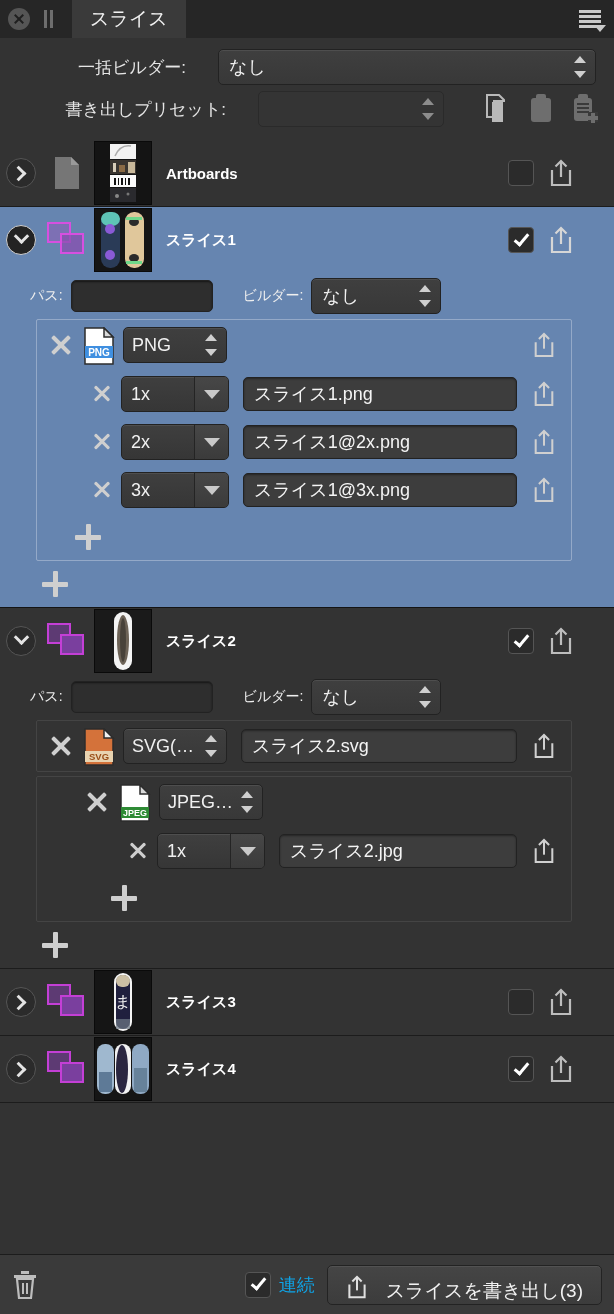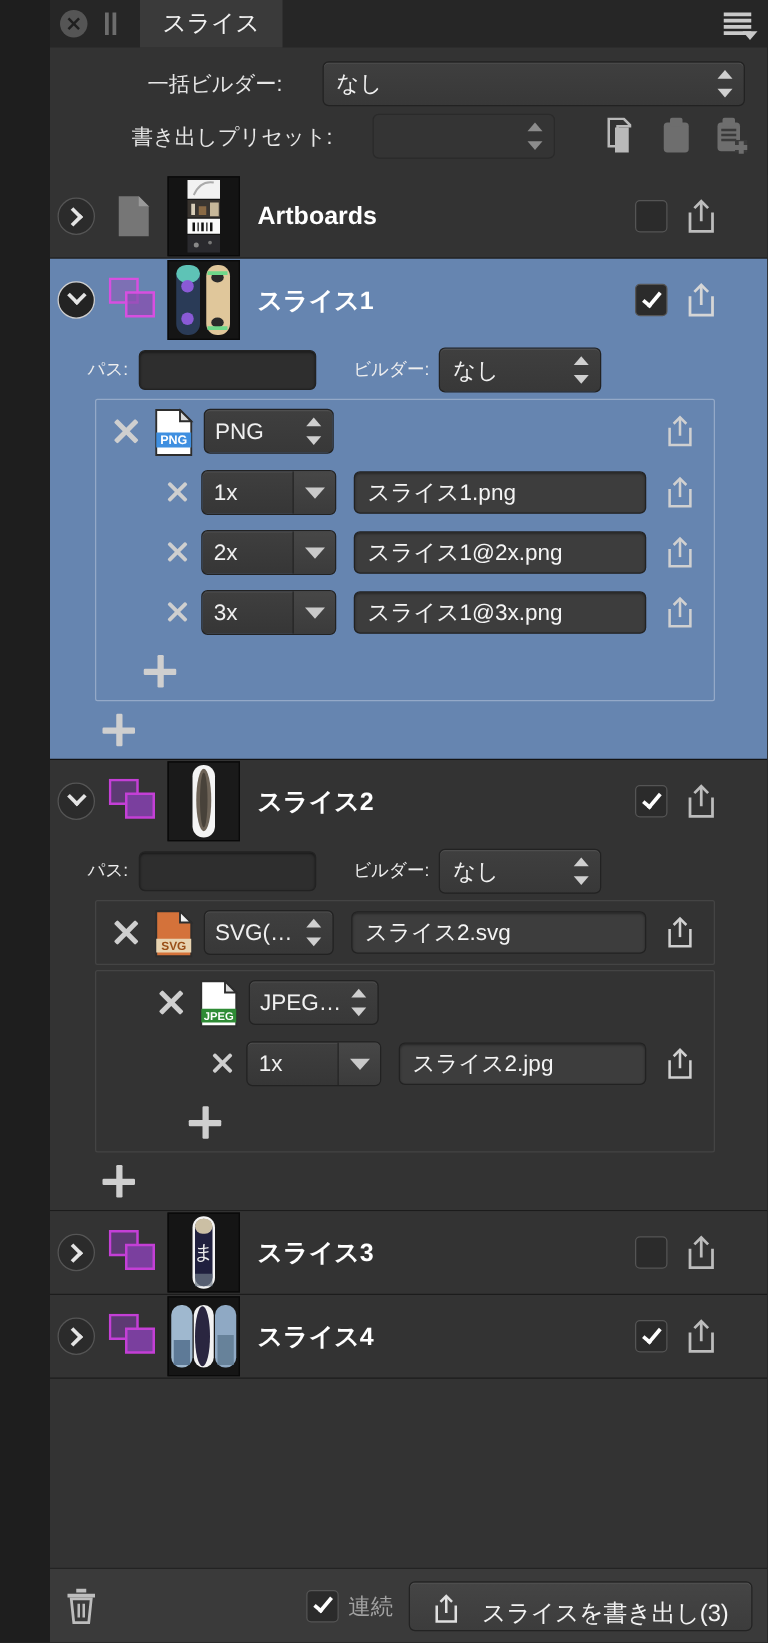--- a/index.html
+++ b/index.html
@@ -3,21 +3,21 @@
 <meta charset="utf-8">
 <style>
   * { box-sizing: border-box; margin:0; padding:0; }
   html,body{ background:#1e1e1e; }
   body{
     width:614px; height:1314px; position:relative; overflow:hidden;
     font-family:"Liberation Sans","DejaVu Sans",sans-serif;
     color:#e8e8e8; font-size:17px;
     -webkit-font-smoothing:antialiased;
   }
-  .panel{ position:absolute; inset:0; background:#333333; display:flex; flex-direction:column;margin-left:40px; }
+  .panel{ position:absolute; inset:0; background:#333333; display:flex; flex-direction:column; }
 
   
   .titlebar{ height:38px; background:#262626; position:relative; flex:0 0 auto; display:flex; align-items:flex-end; }
   .tb-close{ position:absolute; left:8px; top:8px; width:22px; height:22px; border-radius:50%; background:#555; }
   .tb-close:before,.tb-close:after{ content:""; position:absolute; left:5px; top:10px; width:12px; height:2px; background:#1f1f1f; }
   .tb-close:before{ transform:rotate(45deg);} .tb-close:after{ transform:rotate(-45deg);}
   .tb-pause{ position:absolute; left:42px; top:10px; width:14px; height:18px; }
   .tb-pause span{ position:absolute; top:0; width:3px; height:18px; background:#6d6d6d;}
   .tb-pause span:nth-child(1){left:2px;} .tb-pause span:nth-child(2){left:8px;}
   .tab{ margin-left:72px; height:38px; background:#3a3a3a; padding:0 18px; display:flex; align-items:center;
@@ -63,21 +63,21 @@
   .disc{ width:30px; height:30px; border-radius:50%; background:#2b2b2b; border:1px solid #555;
          display:flex; align-items:center; justify-content:center; flex:0 0 auto; margin-right:8px;}
   .row.sel .disc{ background:#232323; border-color:#cfcfcf; }
   .chev{ width:11px; height:11px; border-right:3px solid #e4e4e4; border-bottom:3px solid #e4e4e4; }
   .chev.right{ transform:rotate(-45deg) translate(-2px,-2px); }
   .chev.down{ transform:rotate(45deg) translate(-3px,-3px); }
 
   .slot{ width:46px; display:flex; justify-content:center; align-items:center; flex:0 0 auto;}
   .thumb{ width:58px; height:64px; background:#111; border:1px solid #0a0a0a; flex:0 0 auto;
           margin-left:4px; position:relative; overflow:hidden;}
-  .rowname{ margin-left:14px; font-size:20px; font-weight:bold; color:#ffffff; flex:1; }
+  .rowname{ margin-left:14px; font-size:15px; font-weight:bold; color:#ffffff; flex:1; }
   .rowright{ display:flex; align-items:center; gap:14px; padding-right:40px; }
 
   .cbx{ width:26px; height:26px; border-radius:4px; background:#2b2b2b; border:1px solid #555;
         display:flex; align-items:center; justify-content:center; }
   .cbx.on{ background:#2b2b2b; }
   .tick{ width:8px; height:15px; border-right:3px solid #fff; border-bottom:3px solid #fff; transform:rotate(40deg) translate(-1px,-2px);}
 
   
   .subform{ display:flex; align-items:center; height:46px; padding-left:30px; }
   .sf-lab{ font-size:14px; color:#efefef; margin-right:8px; }
@@ -121,21 +121,21 @@
   .plus:before,.plus:after{ content:""; position:absolute; background:#cfcfcf; border-radius:1px;}
   .plus:before{ left:0; top:11px; width:26px; height:5px;}
   .plus:after{ left:11px; top:0; width:5px; height:26px;}
 
   
   .footer{ flex:0 0 auto; height:60px; background:#3a3a3a; border-top:1px solid #1c1c1c;
            display:flex; align-items:center; padding:0 12px; }
   .trash{ width:26px; height:30px; }
   .foot-right{ margin-left:auto; display:flex; align-items:center; gap:12px;}
   .fcbx{ display:flex; align-items:center; gap:8px; }
-  .fcbx .lbl{ font-size:18px; color:#a3a3a3;}
+  .fcbx .lbl{ font-size:18px; color:#0ea5e9;}
   .exportbtn{ height:40px; min-width:244px; border-radius:5px; background:linear-gradient(#454545,#3c3c3c);
         border:1px solid #232323; box-shadow:inset 0 1px 0 #525252; display:flex; align-items:flex-end;
         gap:14px; padding:0 18px; font-size:19px; color:#f2f2f2;}
 
   .emptyarea{ background:#333333; }
 </style>
 </head>
 <body>
 
 <div class="panel">

